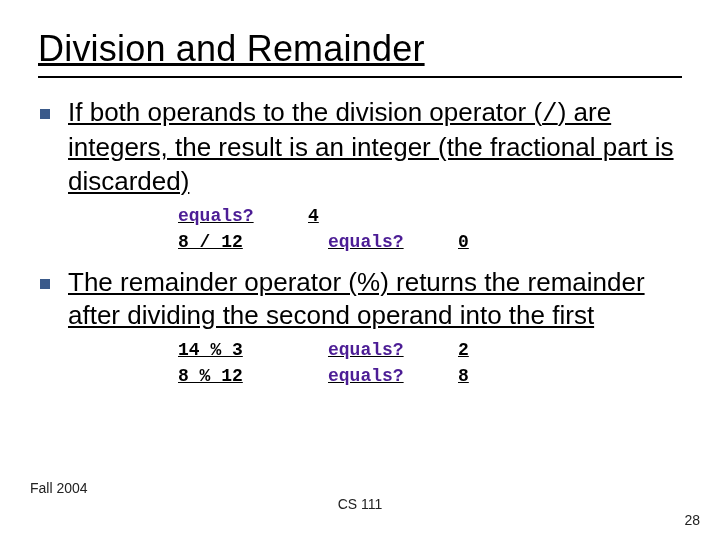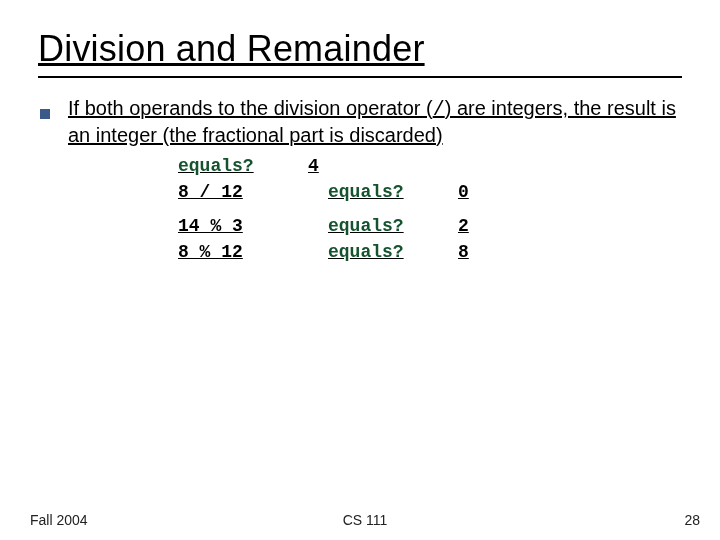--- a/index.html
+++ b/index.html
@@ -36,21 +36,21 @@
   .bullet-square {
     width: 10px;
     height: 10px;
     background: #3a5a8a;
     flex: 0 0 auto;
     margin-top: 13px;
     margin-right: 18px;
     margin-left: 2px;
   }
   .bullet-text {
-    font-size: 20px;
+    font-size: 26px;
     line-height: 1.28;
   }
   .mono {
     font-family: "Courier New", Courier, monospace;
   }
   .examples {
     margin: 8px 0 14px 140px;
     font-family: "Courier New", Courier, monospace;
     font-size: 18px;
     font-weight: bold;
@@ -60,34 +60,35 @@
     display: flex;
     align-items: baseline;
     margin: 6px 0;
   }
   .ex-expr {
     width: 150px;
     white-space: pre;
   }
   .ex-eq {
     width: 130px;
-    color: #14532d;
+    color: #4c1d95;
   }
   .ex-ans {
     width: 40px;
   }
   .footer {
     position: absolute;
     bottom: 12px;
     left: 0;
     width: 100%;
     display: flex;
     font-size: 14px;
     color: #222;
     font-family: Verdana, Geneva, sans-serif;
+    flex-direction: column;
   }
   .footer-left { flex: 1; padding-left: 30px; }
   .footer-center { flex: 1; text-align: center; }
   .footer-right { flex: 1; text-align: right; padding-right: 20px; }
 </style>
 </head>
 <body>
 
 <div class="slide">
 
@@ -106,20 +107,24 @@
       <div class="ex-eq">equals?</div>
       <div class="ex-ans">4</div>
     </div>
     <div class="ex-row">
       <div class="ex-expr">8 / 12</div>
       <div class="ex-eq">equals?</div>
       <div class="ex-ans">0</div>
     </div>
   </div>
 
+  <div class="bullet-item">
+    <div class="bullet-square"></div>
+    <div class="bullet-text">The remainder operator (%) returns the remainder after dividing the second operand into the first</div>
+  </div>
 
   <div class="examples" style="margin-bottom:0">
     <div class="ex-row">
       <div class="ex-expr">14 % 3</div>
       <div class="ex-eq">equals?</div>
       <div class="ex-ans">2</div>
     </div>
     <div class="ex-row">
       <div class="ex-expr">8 % 12</div>
       <div class="ex-eq">equals?</div>

